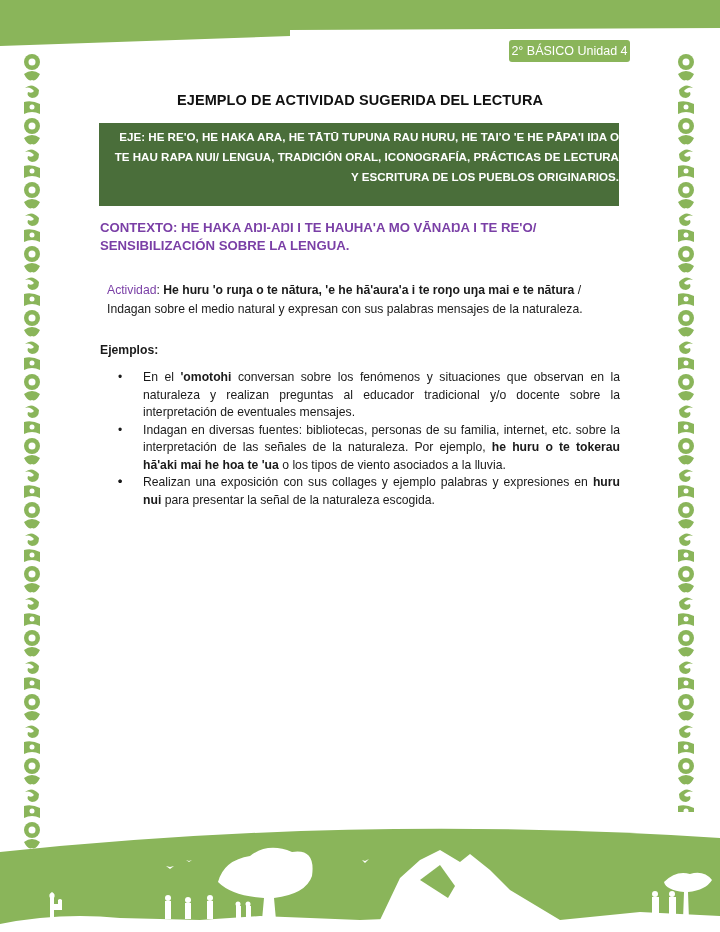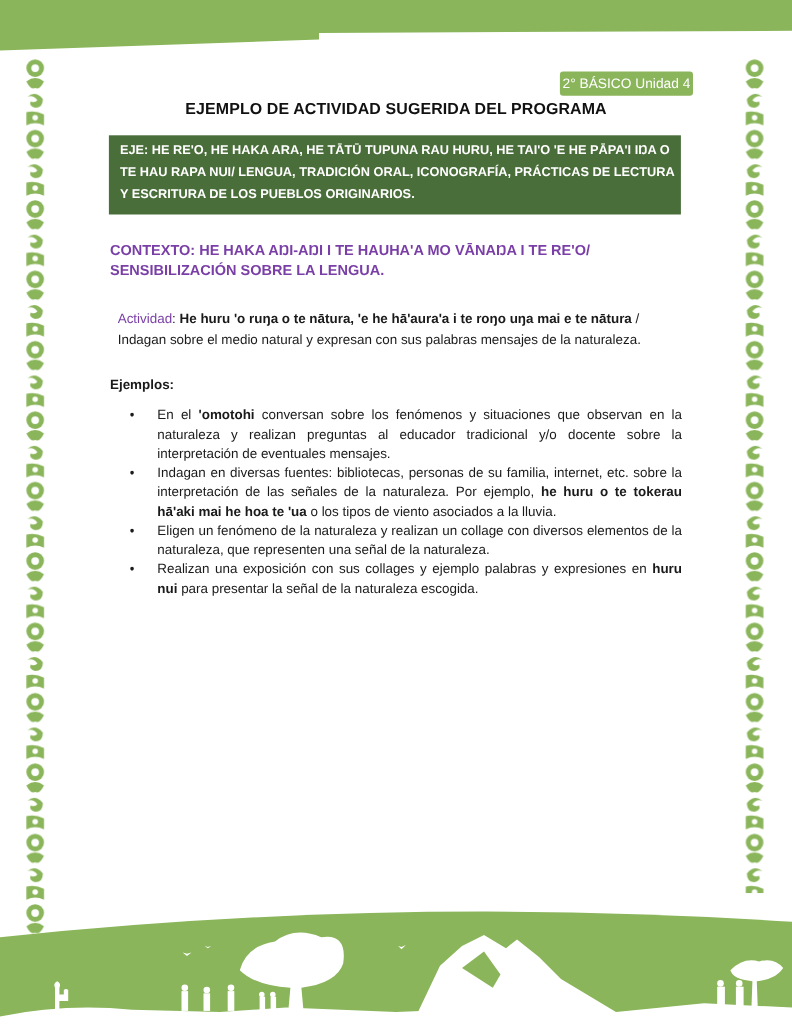--- a/index.html
+++ b/index.html
@@ -14,32 +14,32 @@
   }
   .top-band svg { display: block; }
   .side-border {
     position: absolute; top: 52px; width: 20px;
   }
   .side-border.left { left: 22px; height: 800px; }
   .side-border.right { left: 676px; height: 760px; }
   .unit-badge {
     position: absolute; left: 509px; top: 40px; width: 121px; height: 22px;
     background: #8ab55a; color: #fff; border-radius: 3px;
-    font-size: 12.5px; line-height: 22px; text-align: center; margin-top: 25px;
+    font-size: 12.5px; line-height: 22px; text-align: center;
   }
   .page-title {
     position: absolute; left: 100px; top: 92px; width: 520px;
     text-align: center; font-weight: bold; font-size: 14.5px; color: #111;
     letter-spacing: 0.1px;
   }
   .eje-box {
-    position: absolute; left: 99px; top: 123px; width: 520px; height: 72px;
+    position: absolute; left: 99px; top: 123px; width: 520px; height: 83px;
     background: #4a6e3a; color: #fff;
     font-weight: bold; font-size: 11.6px; line-height: 20px;
-    padding: 4px 0 0 10px; box-sizing: border-box;
+    padding: 4px 0 0 10px; box-sizing: border-box; text-align: right;
   }
   .contexto {
     position: absolute; left: 100px; top: 219px; width: 520px;
     color: #7a3fa6; font-size: 13.2px; line-height: 18px; font-weight: bold;
   }
   .actividad {
     position: absolute; left: 107px; top: 281px; width: 520px;
     font-size: 12.2px; line-height: 19px; color: #1a1a1a;
   }
   .actividad .label { color: #7a3fa6; }
@@ -100,21 +100,21 @@
         <path d="M2 50 Q10 48 18 52 L18 62 Q10 58 2 62 Z" fill="#8ab55a"></path>
         <circle cx="10" cy="55" r="2.5" fill="#ffffff"></circle>
       </pattern>
     </defs>
     <rect width="20" height="760" fill="url(#tribalR)"></rect>
   </svg>
 </div>
 
 <div class="unit-badge">2° BÁSICO Unidad 4</div>
 
-<div class="page-title">EJEMPLO DE ACTIVIDAD SUGERIDA DEL PROGRAMA</div>
+<div class="page-title">EJEMPLO DE ACTIVIDAD SUGERIDA DEL LECTURA</div>
 
 <div class="eje-box">
   <span>EJE: HE RE'O, HE HAKA ARA, HE TĀTŪ TUPUNA RAU HURU, HE TAI'O 'E HE PĀPA'I IŊA O TE HAU RAPA NUI/ LENGUA, TRADICIÓN ORAL, ICONOGRAFÍA, PRÁCTICAS DE LECTURA Y ESCRITURA DE LOS PUEBLOS ORIGINARIOS.</span>
 </div>
 
 <div class="contexto">CONTEXTO: HE HAKA AŊI-AŊI I TE HAUHA'A MO VĀNAŊA I TE RE'O/ SENSIBILIZACIÓN SOBRE LA LENGUA.</div>
 
 <div class="actividad">
   <span class="label">Actividad</span><span>: </span><b>He huru 'o ruŋa o te nātura, 'e he hā'aura'a i te roŋo uŋa mai e te nātura</b><span> / </span><span>Indagan sobre el medio natural y expresan con sus palabras mensajes de la naturaleza.</span>
 </div>
@@ -125,21 +125,21 @@
   <li>
     <span class="bullet">•</span>
     <span>En el </span><b>'omotohi</b><span> conversan sobre los fenómenos y situaciones que observan en la naturaleza y realizan preguntas al educador tradicional y/o docente sobre la interpretación de eventuales mensajes.</span>
   </li>
   <li>
     <span class="bullet">•</span>
     <span>Indagan en diversas fuentes: bibliotecas, personas de su familia, internet, etc. sobre la interpretación de las señales de la naturaleza. Por ejemplo, </span><b>he huru o te tokerau hā'aki mai he hoa te 'ua</b><span> o los tipos de viento asociados a la lluvia.</span>
   </li>
   <li>
     <span class="bullet">•</span>
-    <span>Eligen un fenómeno de la naturaleza y realizan un collage con diversos elementos de la naturaleza, que representen una señal de la naturaleza.</span><b></b><span></span>
+    <b></b><span></span>
   </li>
   <li>
     <span class="bullet">•</span>
     <span>Realizan una exposición con sus collages y ejemplo palabras y expresiones en </span><b>huru nui</b><span> para presentar la señal de la naturaleza escogida.</span>
   </li>
 </ul>
 
 <div class="bottom-band">
   <svg width="720" height="112" viewBox="0 0 720 112">
     <path d="M0 32 Q360 -6 720 18 V112 H0 Z" fill="#8ab55a"></path>

